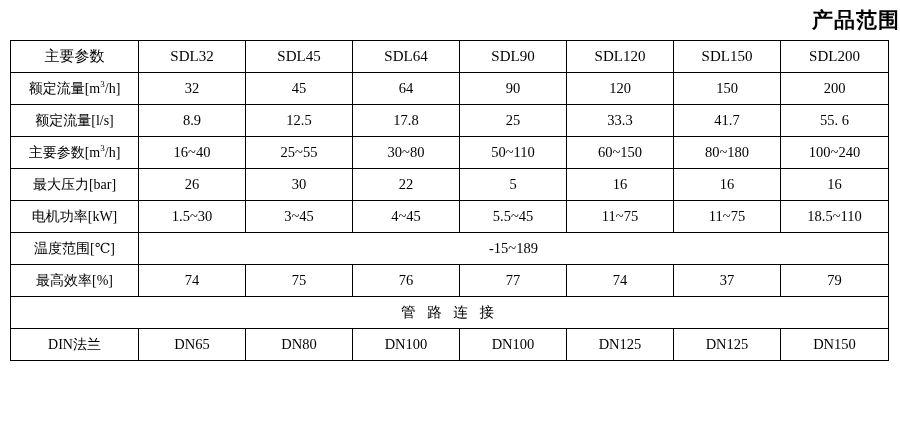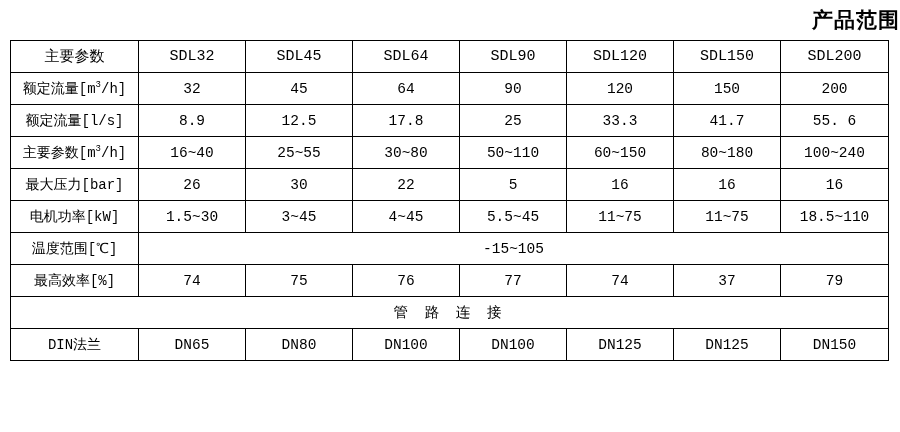--- a/index.html
+++ b/index.html
@@ -24,21 +24,20 @@
     font-family: "Liberation Sans", "DejaVu Sans", sans-serif;
     font-weight: bold;
     font-size: 21px;
     letter-spacing: 1px;
     margin: 6px 0 0 8px;
     line-height: 28px;
     text-align: right;
   }
   .table-wrap {
     margin: 6px 10px 0 10px;
-    font-family: Liberation Mono, monospace;
   }
   table.spec {
     border-collapse: collapse;
     width: 878px;
     table-layout: fixed;
   }
   table.spec td {
     border: 1px solid #000000;
     text-align: center;
     vertical-align: middle;
@@ -149,21 +148,21 @@
           <td>3~45</td>
           <td>4~45</td>
           <td>5.5~45</td>
           <td>11~75</td>
           <td>11~75</td>
           <td>18.5~110</td>
         </tr>
 
         <tr>
           <td class="rowhead">温度范围[℃]</td>
-          <td class="merged-center" colspan="7">-15~105</td>
+          <td class="merged-center" colspan="7">-15~189</td>
         </tr>
 
         <tr>
           <td class="rowhead">最高效率[%]</td>
           <td>74</td>
           <td>75</td>
           <td>76</td>
           <td>77</td>
           <td>74</td>
           <td>37</td>

